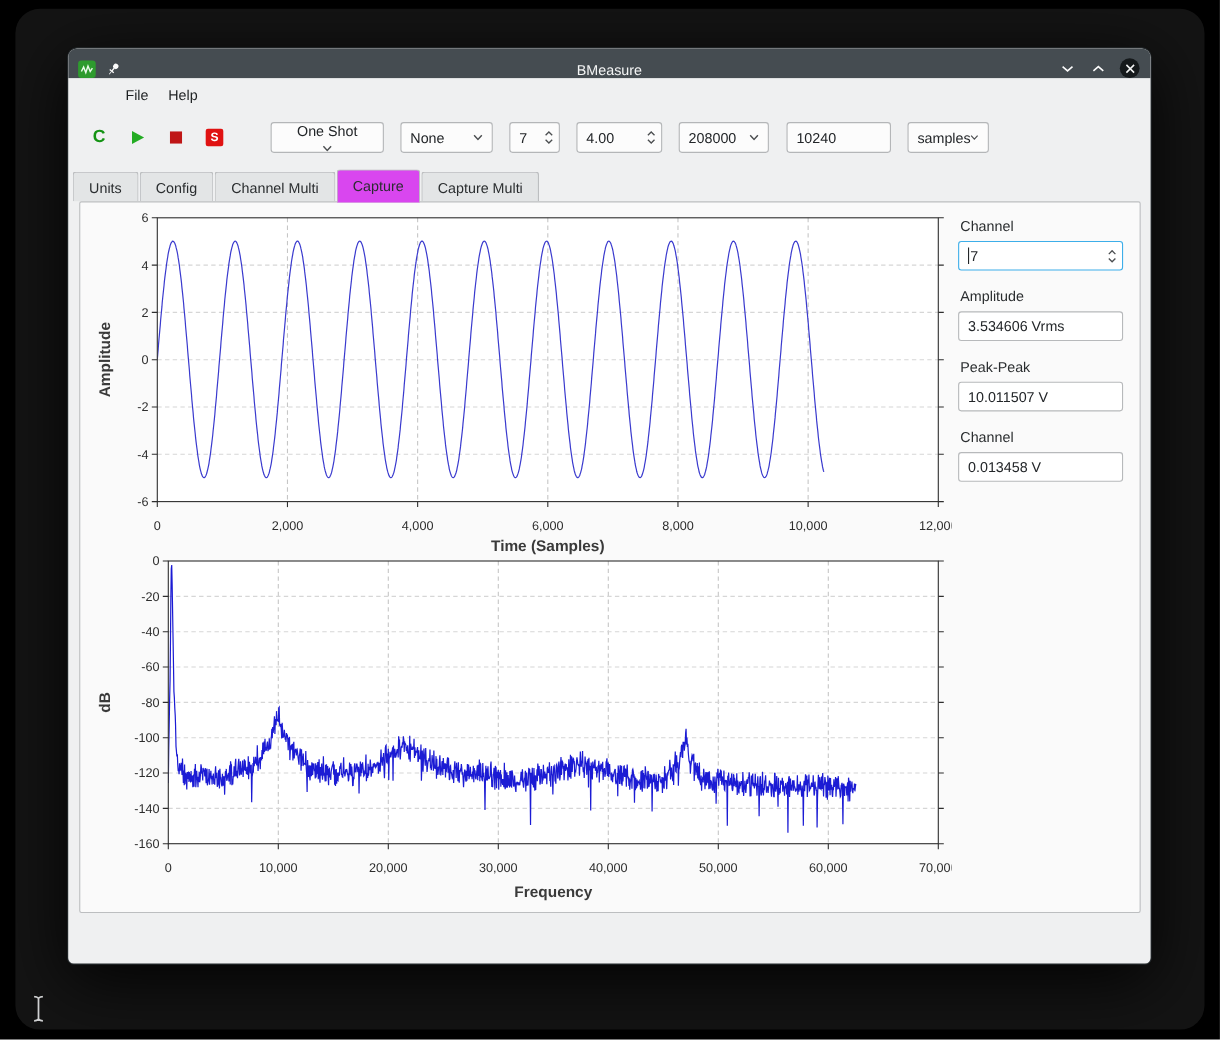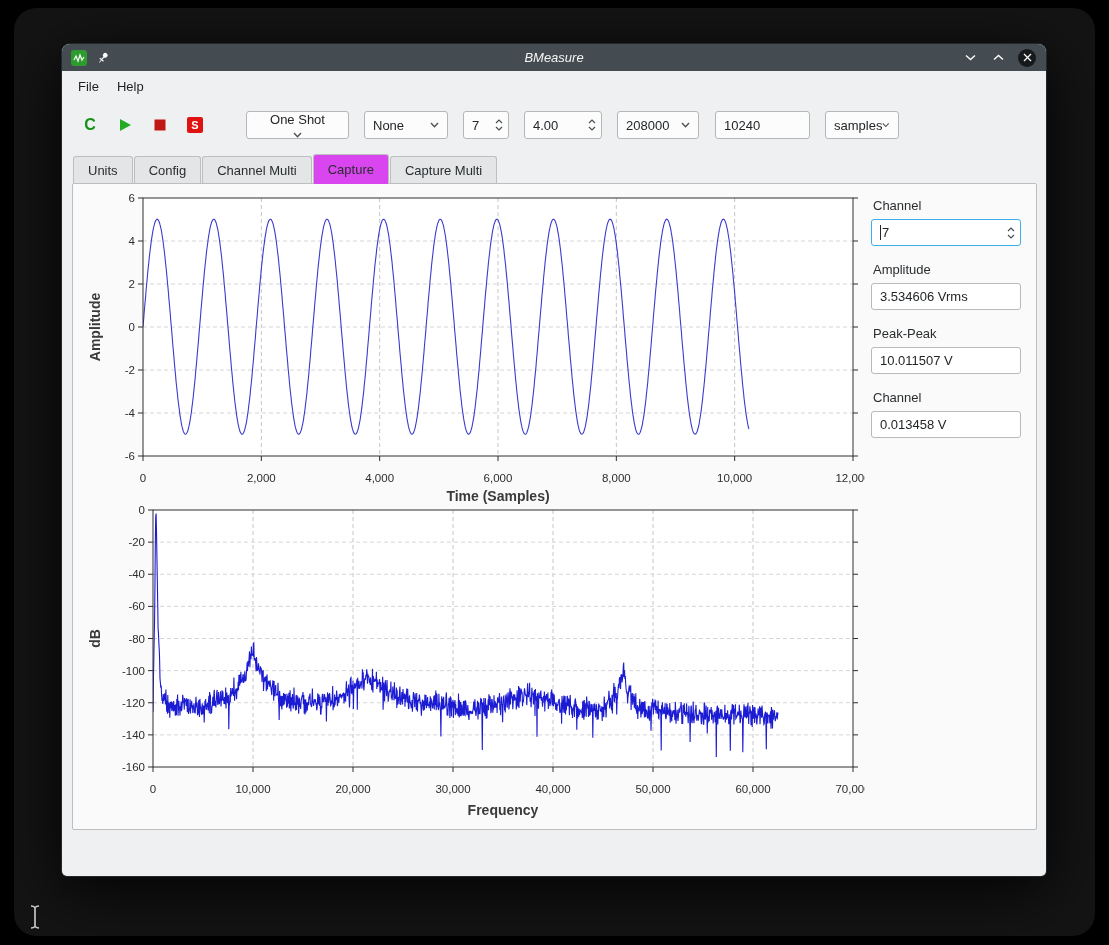--- a/index.html
+++ b/index.html
@@ -10,47 +10,47 @@
   .backplate{
     position:absolute;left:14px;top:8px;width:1081px;height:928px;
     background:#141414;border-radius:22px;
   }
   .window{
     position:absolute;left:62px;top:44px;width:984px;height:832px;
     background:#eff0f1;border-radius:8px 8px 5px 5px;overflow:hidden;
     box-shadow:0 0 0 1px #23282b,0 14px 60px rgba(0,0,0,.9);
   }
   
-  .titlebar{height:27px;background:#454c51;position:relative;display:flex;align-items:center;color:#fcfcfc;font-style:italic;}
+  .titlebar{height:27px;background:#454c51;position:relative;display:flex;align-items:flex-end;color:#fcfcfc;}
   .tb-left{display:flex;align-items:center;gap:8px;padding-left:9px;z-index:2;}
   .tb-title{position:absolute;left:0;right:0;text-align:center;font-size:13px;color:#f4f5f5;}
   .tb-right{margin-left:auto;display:flex;align-items:center;gap:12px;padding-right:10px;z-index:2;}
   .tb-btn{display:flex;align-items:center;justify-content:center;width:16px;height:16px;}
   .close-btn{width:18px;height:18px;border-radius:50%;background:#15191b;display:flex;align-items:center;justify-content:center;}
   .app-icon{width:16px;height:16px;border-radius:3px;background:#2e9b2e;display:flex;align-items:center;justify-content:center;}
   
-  .menubar{height:30px;display:flex;align-items:center;padding:0 7px;font-size:13px;color:#1d2022;}
+  .menubar{height:30px;display:flex;align-items:center;padding:0 7px;font-size:13px;color:#1d2022;margin-left:36px;}
   .menu-item{padding:4px 9px;border-radius:3px;}
   
   .toolbar{height:48px;display:flex;align-items:center;padding:0 18px;}
   .icon-btn{width:20px;height:20px;display:flex;align-items:center;justify-content:center;margin-right:15px;}
   .c-glyph{color:#149314;font-weight:bold;font-size:16px;}
   .s-btn{width:16px;height:16px;background:#e01212;border-radius:2px;color:#fff;font-size:11px;font-weight:bold;
          display:flex;align-items:center;justify-content:center;margin-right:0;}
   .combo,.spin,.tinput{
     height:28px;background:#fcfcfc;border:1px solid #b4b6b8;border-radius:3px;
     display:flex;align-items:center;font-size:13px;color:#232629;box-sizing:border-box;
   }
   .combo{padding:0 8px;justify-content:space-between;margin-left:15px;}
   .spin{padding:0 5px 0 8px;justify-content:space-between;margin-left:15px;}
   .tinput{padding:0 8px;margin-left:16px;}
   .spin-arrows{display:flex;flex-direction:column;align-items:center;gap:2px;margin-left:6px;}
   .gap-lg{margin-left:26px;flex-direction:column;}
   
-  .tabbar{height:34px;display:flex;align-items:flex-end;padding-left:11px;position:relative;}
+  .tabbar{height:34px;display:flex;align-items:flex-end;padding-left:4px;position:relative;}
   .tab{
     height:27px;box-sizing:border-box;display:flex;align-items:center;padding:0 14px;
     font-size:13px;color:#2a2d2f;background:#e3e5e6;border:1px solid #bcbec0;border-bottom:none;
     border-radius:3px 3px 0 0;margin-right:1px;
   }
   .tab.active{background:#d946ef;height:30px;margin-bottom:-1px;z-index:3;position:relative;}
   
   .panel{
     position:absolute;left:10px;top:139px;width:965px;height:647px;box-sizing:border-box;
     background:#fafafa;border:1px solid #bcbec0;border-radius:2px;z-index:2;

